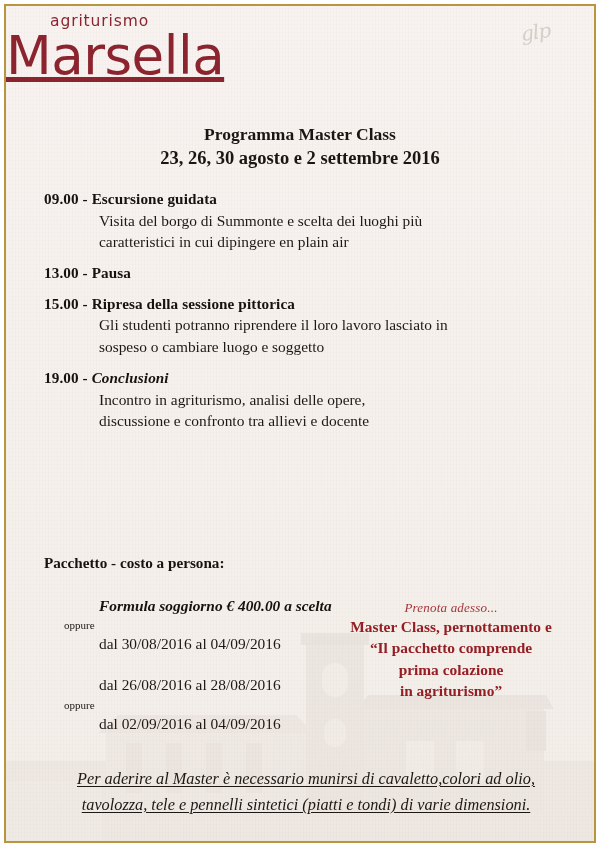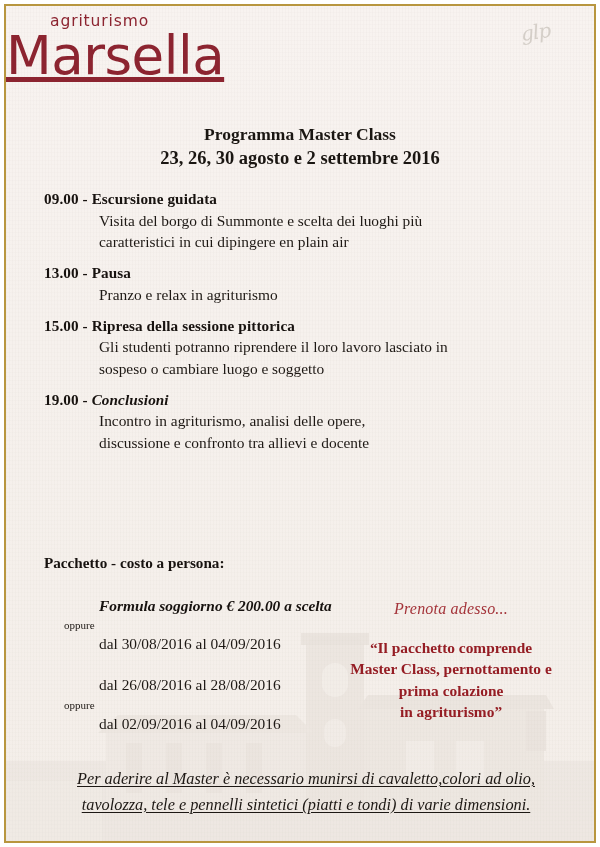--- a/index.html
+++ b/index.html
@@ -167,24 +167,23 @@
   
   .promo {
     position: absolute;
     right: 28px;
     top: 594px;
     width: 230px;
     text-align: center;
   }
   .promo-pre {
     font-style: italic;
-    font-size: 16px;
+    font-size: 13px;
     color: #a4343a;
     letter-spacing: .2px;
-    margin-bottom: 19px;
   }
   .promo-quote {
     font-weight: bold;
     font-size: 15.4px;
     color: #951d24;
     line-height: 1.38;
   }
 
   
   .footer {
@@ -247,59 +246,58 @@
 
 
     <div class="slot">
       <div class="slot-head"><span>09.00 - </span><span>Escursione guidata</span></div>
       <div class="slot-body">Visita del borgo di Summonte e scelta dei luoghi più</div>
       <div class="slot-body">caratteristici in cui dipingere en plain air</div>
     </div>
 
     <div class="slot">
       <div class="slot-head"><span>13.00 - </span><span>Pausa</span></div>
-      <div class="slot-body">Pranzo e relax in agriturismo</div>
     </div>
 
     <div class="slot">
       <div class="slot-head"><span>15.00 - </span><span>Ripresa della sessione pittorica</span></div>
       <div class="slot-body">Gli studenti potranno riprendere il loro lavoro lasciato in</div>
       <div class="slot-body">sospeso o cambiare luogo e soggetto</div>
     </div>
 
     <div class="slot">
       <div class="slot-head"><span>19.00 - </span><span class="it">Conclusioni</span></div>
       <div class="slot-body">Incontro in agriturismo, analisi delle opere,</div>
       <div class="slot-body">discussione e confronto tra allievi e docente</div>
     </div>
   </div>
 
   <div class="package">
     <div class="pkg-head">Pacchetto - costo a persona:</div>
 
     <div>
-      <div class="formula">Formula soggiorno € 200.00 a scelta</div>
+      <div class="formula">Formula soggiorno € 400.00 a scelta</div>
       <div class="oppure">oppure</div>
       <div class="dates">dal 30/08/2016 al 04/09/2016</div>
     </div>
 
     <div class="formula-gap"></div>
 
     <div>
       <div class="dates">dal 26/08/2016 al 28/08/2016</div>
       <div class="oppure">oppure</div>
       <div class="dates">dal 02/09/2016 al 04/09/2016</div>
     </div>
   </div>
 
   <div class="promo">
     <div class="promo-pre">Prenota adesso...</div>
     <div class="promo-quote">
+      <div>Master Class, pernottamento e</div>
       <div>“Il pacchetto comprende</div>
-      <div>Master Class, pernottamento e</div>
       <div>prima colazione</div>
       <div>in agriturismo”</div>
     </div>
   </div>
 
   <div class="footer">
     <div class="footer-line">Per aderire al Master è necessario munirsi di cavaletto,colori ad olio,</div>
     <div class="footer-line">tavolozza, tele e pennelli sintetici (piatti e tondi) di varie dimensioni.</div>
   </div>
 

